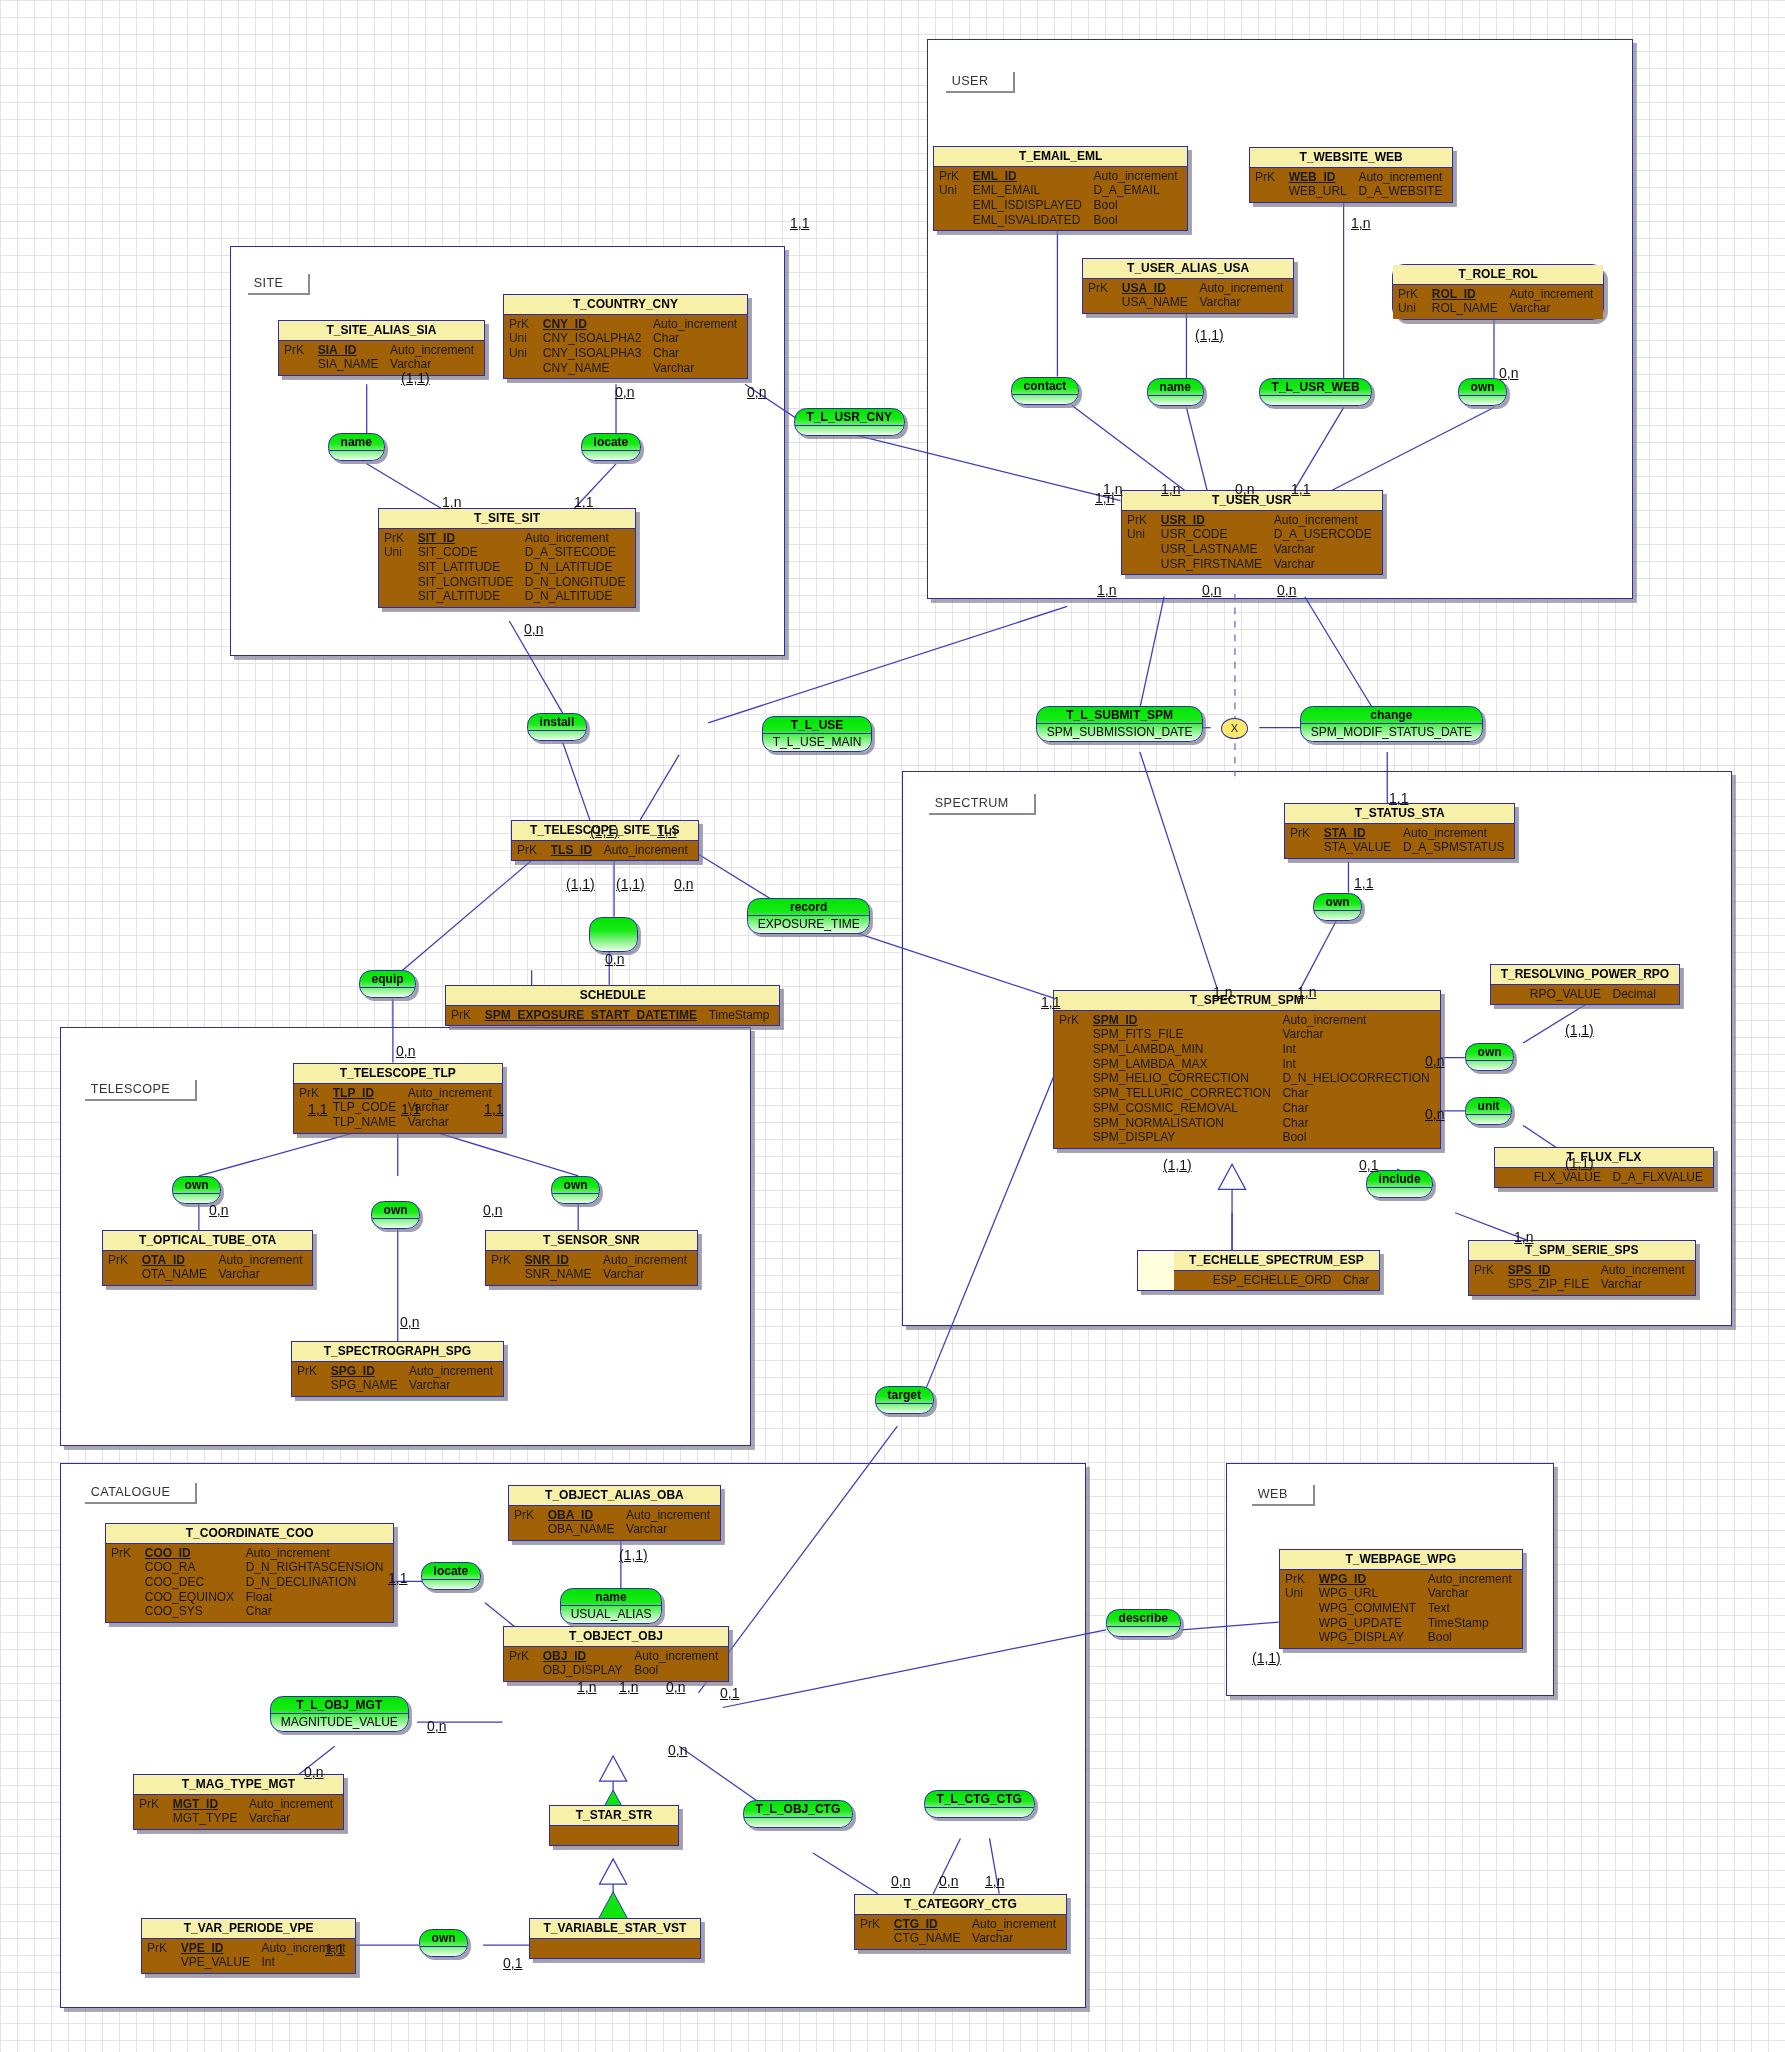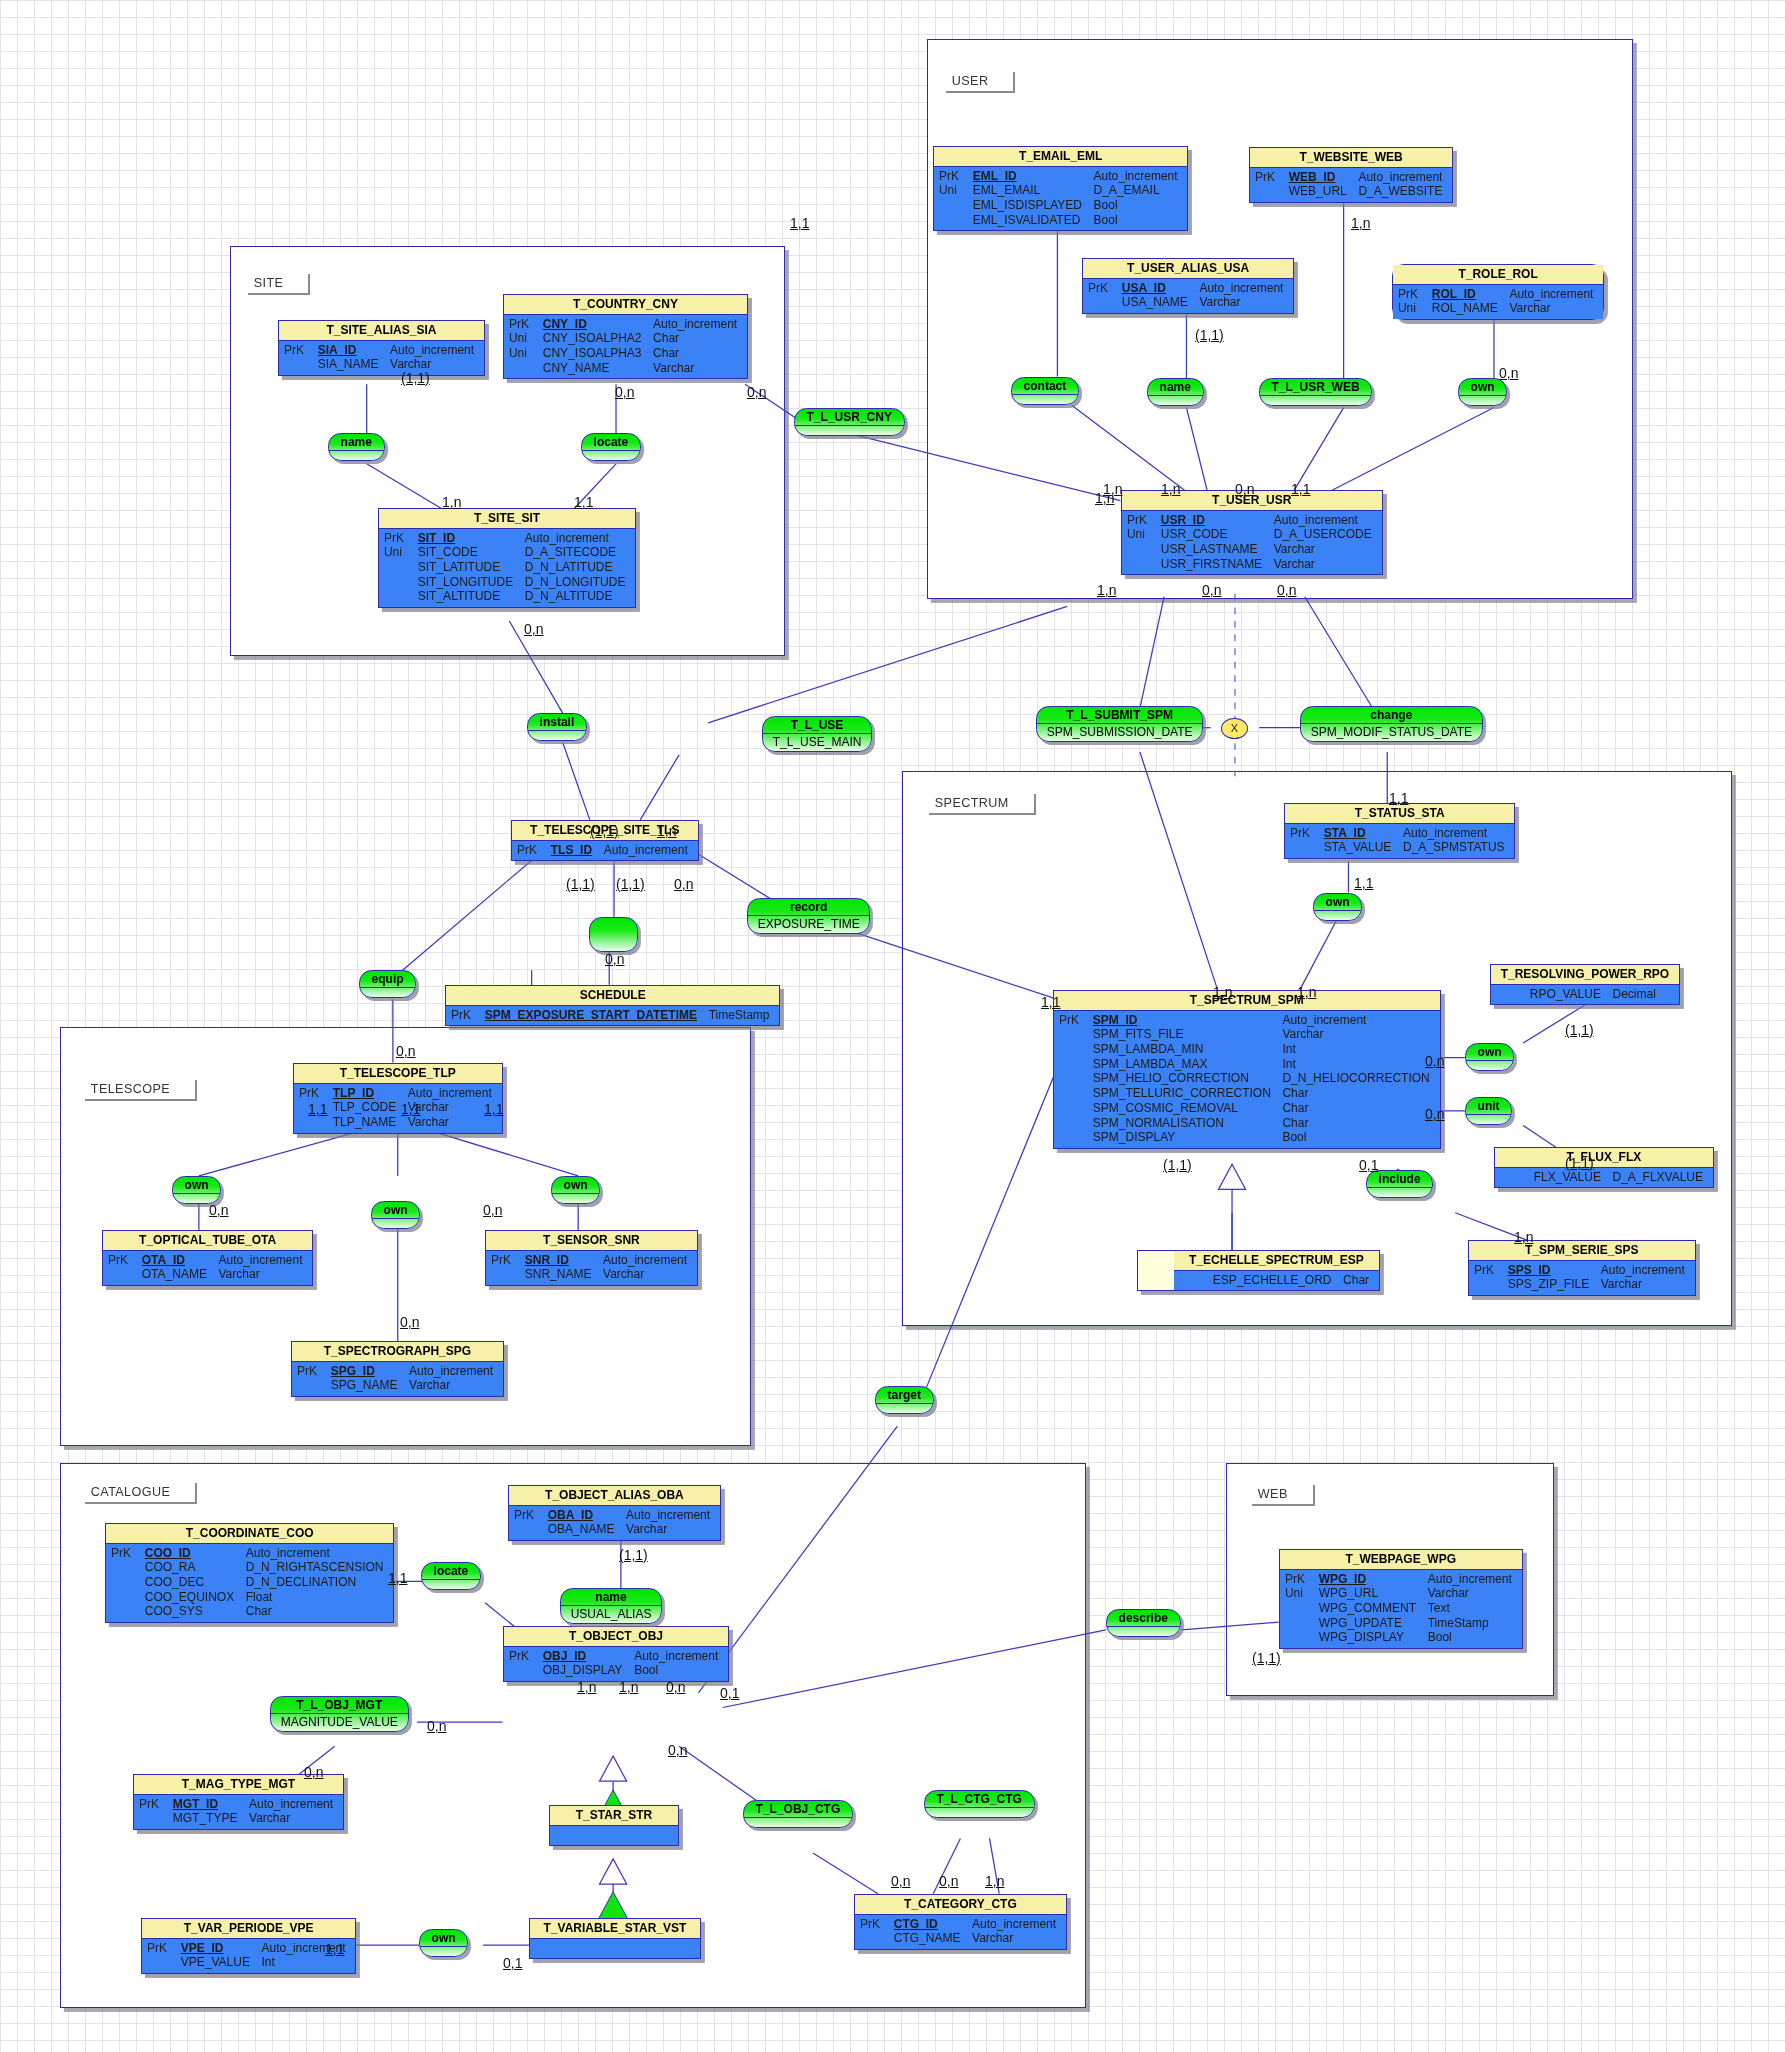--- a/index.html
+++ b/index.html
@@ -18,21 +18,21 @@
        box-shadow:3.9px 3.9px 0 0 rgba(120,120,135,.65);}
   .pkg-tab{position:absolute;font-size:12.6px;color:#333;letter-spacing:0.4px;
        border-bottom:2.4px solid #8a8a95;border-right:2.4px solid #8a8a95;
        padding:1.9px 25px 2.9px 5.8px;white-space:nowrap;}
   
   .ent{position:absolute;border:1.4px solid #2b2bab;background:#ffffdd;
        box-shadow:3.9px 3.9px 0 0 rgba(120,120,140,.7);}
   .ent .hdr{background:#f7f0a8;border-bottom:1.4px solid #2b2bab;
        text-align:center;font-weight:bold;font-size:12px;color:#000;
        padding:1.9px 9.7px 2.9px;white-space:nowrap;}
-  .ent .body{padding:1.9px 4.9px 2.9px 4.9px;background:#3b82f6;}
+  .ent .body{padding:1.9px 4.9px 2.9px 4.9px;background:#a16207;}
   .ent table{border-collapse:collapse;font-size:12px;color:#1a1a1a;}
   .ent td{padding:0 4.9px 0 0;white-space:nowrap;line-height:14.7px;vertical-align:top;}
   .ent td.kk{color:#222;width:29px;padding-right:4.9px;}
   .ent td.nm{padding-right:11.6px;}
   .ent td.pk{font-weight:bold;text-decoration:underline;}
   .ent.noattrhdr .body{min-height:8.7px;}
   
   .rel{position:absolute;border:1.3px solid #2b2bab;border-radius:12.6px;
        background:linear-gradient(to bottom,#00e500 0%,#18ea18 38%,#6ff06f 62%,#eafeea 100%);
        box-shadow:2.9px 2.9px 0 0 rgba(120,120,140,.7);
@@ -851,21 +851,21 @@
       <div class="pad"></div>
   </div>
   <div class="rel noattr" style="left:581px;top:433px;">
     <div class="rname">locate</div>
       <div class="pad"></div>
   </div>
   <div class="rel noattr" style="left:527px;top:713px;">
     <div class="rname">install</div>
       <div class="pad"></div>
   </div>
-  <div class="rel" style="left:762px;top:716px;">
+  <div class="rel" style="left:762px;top:716px;border-radius:12px;">
     <div class="rname">T_L_USE</div>
     <div class="rattr">T_L_USE_MAIN</div>
   </div>
   <div class="rel" style="left:1036px;top:706px;">
     <div class="rname">T_L_SUBMIT_SPM</div>
     <div class="rattr">SPM_SUBMISSION_DATE</div>
   </div>
   <div class="xor" style="left:1221px;top:718px;">X</div>
   <div class="rel" style="left:1300px;top:706px;">
     <div class="rname">change</div>

